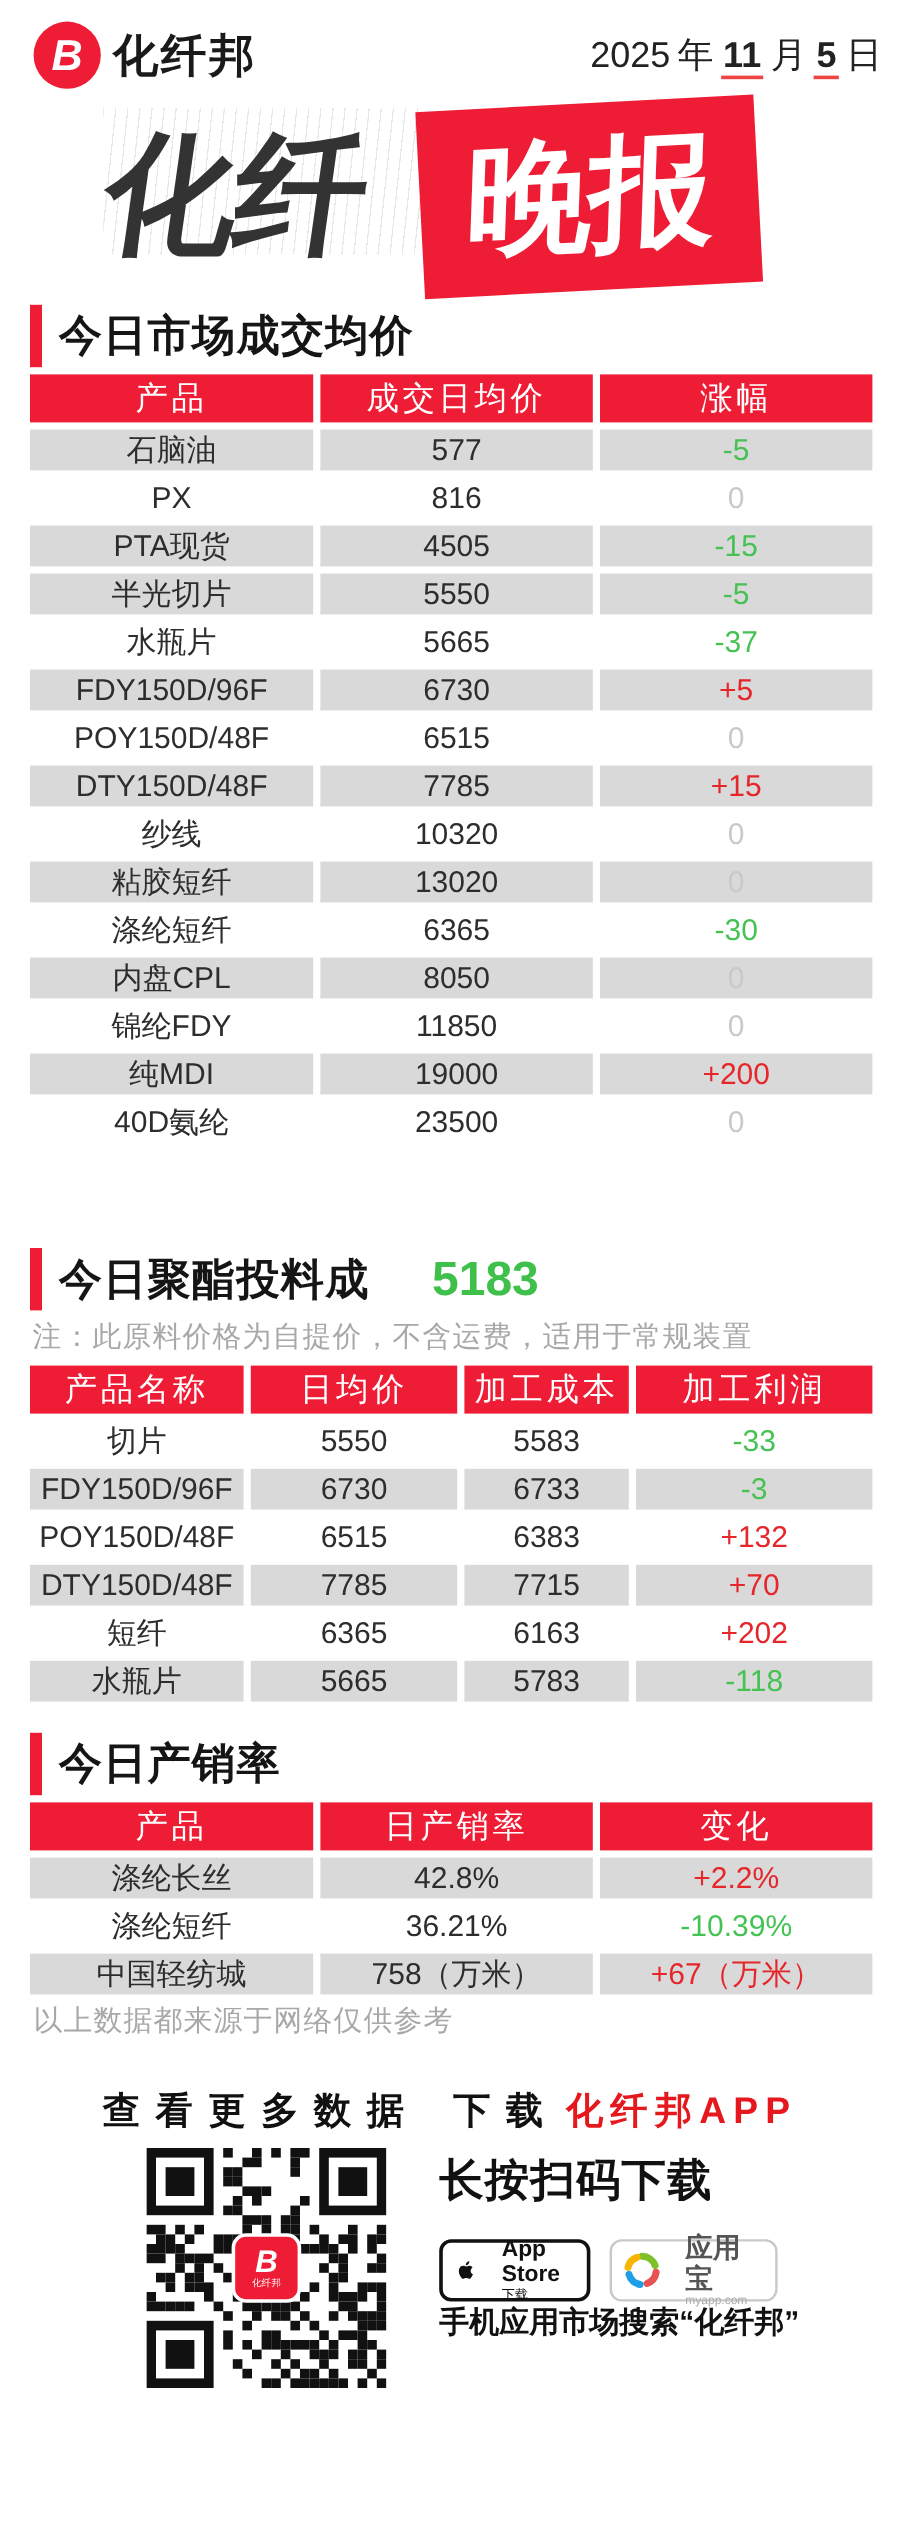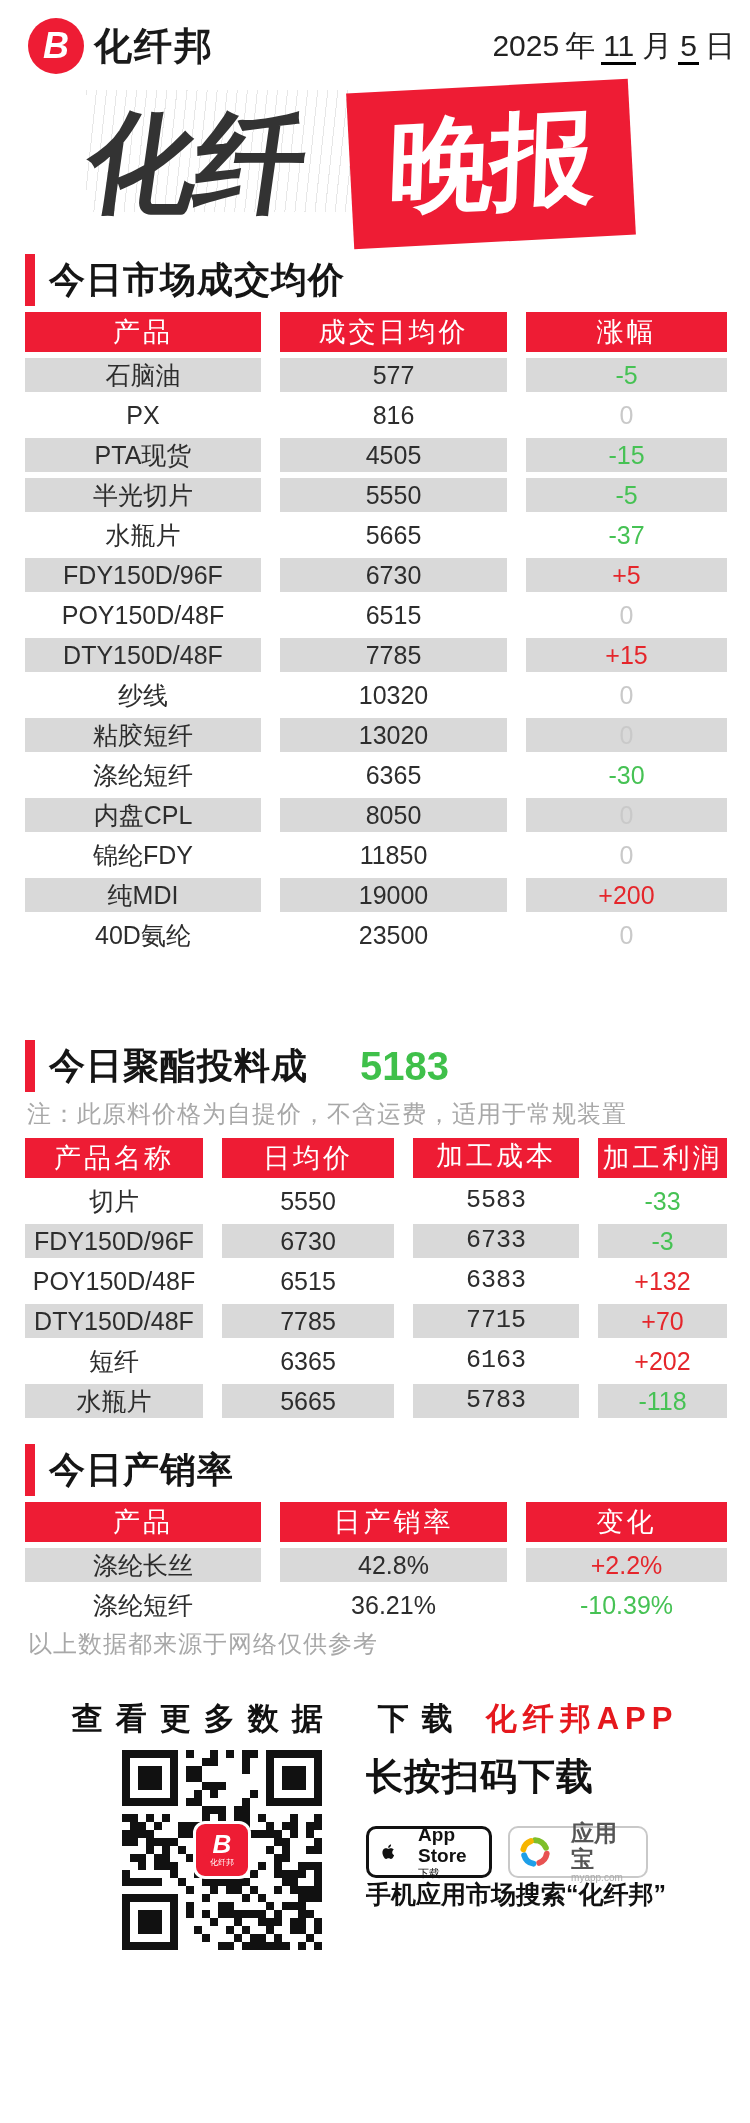--- a/index.html
+++ b/index.html
@@ -6,53 +6,53 @@
   body{width:750px;font-family:"Liberation Sans","DejaVu Sans",sans-serif;}
   .page{position:relative;width:750px;height:2123px;background:#fff;overflow:hidden;}
 
   
   .app-header{display:flex;justify-content:space-between;align-items:flex-start;padding:18px 12px 0 28px;height:56px;}
   .logo{display:flex;align-items:center;gap:10px;}
   .logo-circle{width:56px;height:56px;border-radius:50%;background:#ee1c34;color:#fff;display:flex;align-items:center;justify-content:center;font-weight:900;font-size:36px;font-style:italic;}
   .logo-text{font-size:38px;font-weight:800;color:#1a1a1a;letter-spacing:2px;}
   .date{font-size:30px;color:#222;margin-top:8px;white-space:nowrap;}
   .date span{margin:0 3px;}
-  .date .u{font-weight:400;border-bottom:3px solid #000000;padding:0 2px;}
+  .date .u{font-weight:700;border-bottom:3px solid #ef4444;padding:0 2px;}
 
   
   .banner{position:relative;height:166px;margin-top:12px;}
   .stripes{position:absolute;left:86px;top:4px;width:266px;height:122px;background:repeating-linear-gradient(96deg,#e3e3e3 0 1px,transparent 1px 10px);opacity:.85;}
   .banner-dark{position:absolute;left:88px;top:16px;font-size:110px;line-height:1.1;font-weight:900;color:#333;transform:skewX(-8deg);z-index:3;letter-spacing:-2px;}
   .banner-red{position:absolute;left:350px;top:0;width:282px;height:156px;background:#ee1c34;transform:rotate(-3deg);z-index:2;display:flex;align-items:center;justify-content:center;}
   .banner-red span{font-size:104px;font-weight:900;color:#fff;transform:skewX(-5deg);letter-spacing:-2px;}
 
   
   .content{padding:0 23px 0 25px;}
   .sec-title{display:flex;align-items:center;margin:2px 0 6px -25px;padding-left:25px;height:52px;}
   .sec-bar{width:10px;height:52px;background:#ee1c34;margin-right:14px;flex:none;}
   .sec-title h2{margin:0;font-size:36px;font-weight:800;color:#151515;letter-spacing:1px;}
   .green-val{margin-left:52px;font-size:40px;font-weight:700;color:#3fc04a;}
   .note{font-size:24px;color:#a8a8a8;letter-spacing:1px;margin:0 0 8px 2px;}
   .s2{margin-top:88px;}
   .s3{margin-top:26px;}
 
-  .trow{display:flex;column-gap:19px;margin-bottom:6px;}
+  .trow{display:flex;column-gap:6px;margin-bottom:6px;}
   .cell{height:34px;line-height:34px;text-align:center;font-size:25px;color:#2d2d2d;background:transparent;overflow:hidden;white-space:nowrap;}
   .thead .cell{height:40px;line-height:40px;background:#ee1c34;color:#fff;font-size:27px;letter-spacing:3px;}
   .shaded .cell{background:#d9d9d9;}
   .plain .cell{background:#fff;}
   .c3-0{width:236px;flex:none;} .c3-1{width:227px;flex:none;} .c3-2{flex:1;}
-  .c4-0{width:178px;flex:none;} .c4-1{width:172px;flex:none;} .c4-2{width:166px;flex:none;font-family:Liberation Mono, monospace;} .c4-3{flex:1;}
+  .c4-0{width:178px;flex:none;} .c4-1{width:172px;flex:none;} .c4-2{width:137px;flex:none;} .c4-3{flex:1;}
   .up{color:#e5262b;} .down{color:#46c254;} .zero{color:#c9c9c9;}
 
   .disclaimer{font-size:24px;color:#a8a8a8;letter-spacing:1px;margin:4px 0 0 28px;}
 
   
   .footer{margin-top:38px;}
-  .headline{display:flex;justify-content:center;align-items:baseline;gap:42px;font-size:31px;font-weight:800;color:#111;}
+  .headline{display:flex;justify-content:center;align-items:baseline;gap:28px;font-size:31px;font-weight:800;color:#111;}
   .hl-left{letter-spacing:13px;}
   .hl-mid{letter-spacing:13px;}
   .hl-brand{color:#e5181d;letter-spacing:6px;margin-left:-22px;}
   .footer-body{display:flex;justify-content:flex-start;gap:44px;padding-left:122px;margin-top:10px;}
   .qr-wrap{position:relative;width:200px;height:200px;flex:none;}
   .qr-logo{position:absolute;left:50%;top:50%;width:52px;height:52px;margin:-29px 0 0 -29px;background:#ee1c34;border-radius:12px;border:3px solid #fff;color:#fff;display:flex;flex-direction:column;align-items:center;justify-content:center;}
   .qr-logo .b{font-size:26px;font-weight:900;font-style:italic;line-height:1;}
   .qr-logo .t{font-size:8px;line-height:1.4;}
   .right-col{width:300px;}
   .scan-text{font-size:37px;font-weight:800;color:#111;letter-spacing:1px;margin-top:2px;white-space:nowrap;}
@@ -247,20 +247,25 @@
           </div>
           <div class="trow shaded">
             <div class="cell c3-0">涤纶长丝</div>
             <div class="cell c3-1">42.8%</div>
             <div class="cell c3-2 up">+2.2%</div>
           </div>
           <div class="trow plain">
             <div class="cell c3-0">涤纶短纤</div>
             <div class="cell c3-1">36.21%</div>
             <div class="cell c3-2 down">-10.39%</div>
+          </div>
+          <div class="trow shaded">
+            <div class="cell c3-0">中国轻纺城</div>
+            <div class="cell c3-1">758（万米）</div>
+            <div class="cell c3-2 up">+67（万米）</div>
           </div>
         </div>
     </section>
 
   </div>
 
   <div class="disclaimer">以上数据都来源于网络仅供参考</div>
 
   <div class="footer">
     <div class="headline">

